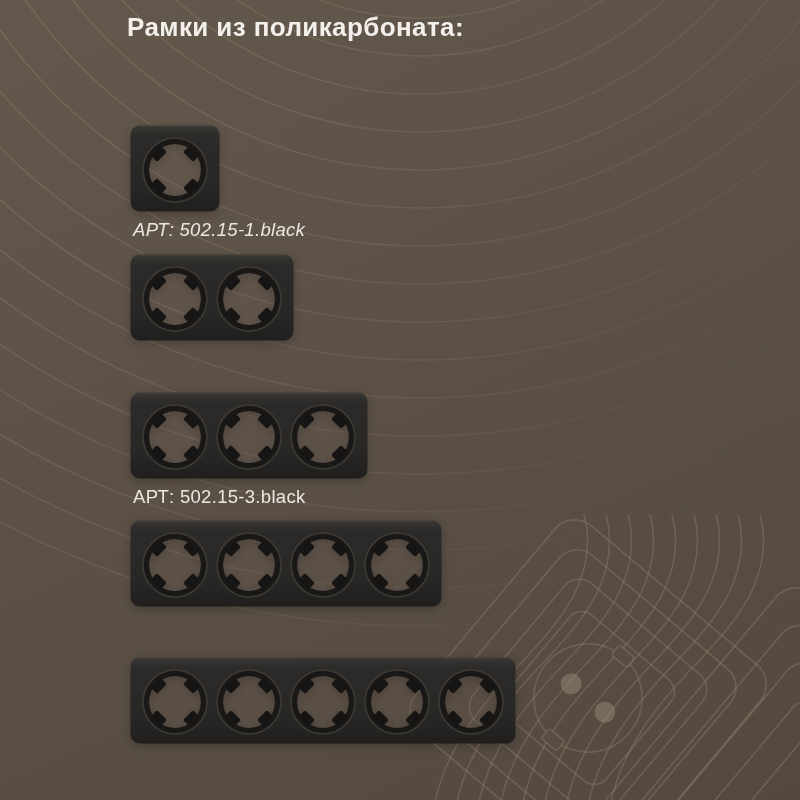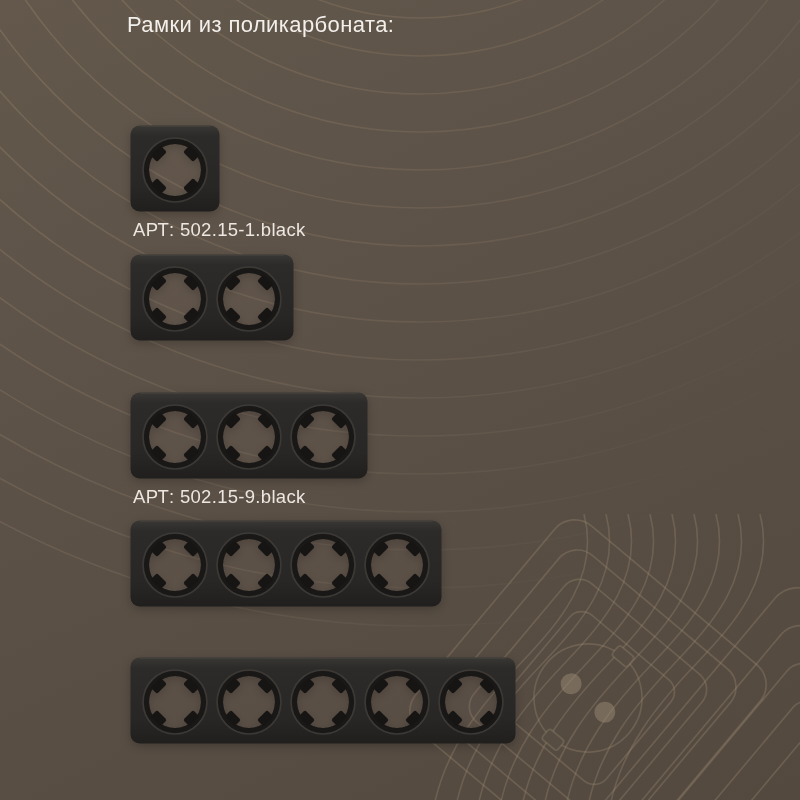--- a/index.html
+++ b/index.html
@@ -8,21 +8,21 @@
     font-family:"Liberation Sans",sans-serif;
     background:#5b5046;
   }
   #stage{
     position:relative;width:800px;height:800px;overflow:hidden;
     background:linear-gradient(155deg,#63584b 0%,#5d5248 38%,#574d43 72%,#53493f 100%);
   }
   #bg-decor{position:absolute;left:0;top:0;z-index:0;pointer-events:none;}
   #page-title{
     position:absolute;left:127px;top:12px;z-index:2;margin:0;
-    font-size:22px;font-weight:400;letter-spacing:.4px;color:#f3f0ec;
+    font-size:26px;font-weight:700;letter-spacing:.4px;color:#f3f0ec;
   }
   #product-list{position:absolute;left:0;top:0;width:800px;height:800px;z-index:1;}
   .frame-svg{position:absolute;filter:drop-shadow(0 3px 5px rgba(0,0,0,.22));}
   .article{
     position:absolute;left:133px;z-index:2;
     font-size:18.5px;line-height:22px;letter-spacing:.3px;color:#ece7e1;
     white-space:nowrap;
   }
 </style>
 </head>
@@ -108,21 +108,21 @@
         <rect x="0.5" y="0.5" width="89" height="86" rx="9" fill="url(#fg0)" mask="url(#fm0)"></rect>
         <path d="M 10 1.2 H 80" stroke="#4e4a45" stroke-opacity="0.6" stroke-width="1" fill="none"></path>
         <circle cx="45" cy="45" r="26" fill="#8b7a68" fill-opacity="0.10"></circle>
         <circle cx="45" cy="45" r="28.5" fill="none" stroke="#191817" stroke-width="5"></circle>
         <circle cx="45" cy="45" r="32" fill="none" stroke="#3e3b37" stroke-width="1.6" opacity="0.9"></circle>
         <rect x="-4.5" y="-7" width="9" height="14" rx="2" fill="#161514" transform="translate(45,45) rotate(45) translate(23,0)"></rect>
         <rect x="-4.5" y="-7" width="9" height="14" rx="2" fill="#161514" transform="translate(45,45) rotate(135) translate(23,0)"></rect>
         <rect x="-4.5" y="-7" width="9" height="14" rx="2" fill="#161514" transform="translate(45,45) rotate(225) translate(23,0)"></rect>
         <rect x="-4.5" y="-7" width="9" height="14" rx="2" fill="#161514" transform="translate(45,45) rotate(315) translate(23,0)"></rect>
       </svg>
-      <div class="article" style="top: 219px;">АРТ: 502.15-1.black</div>
+      <div class="article" style="top: 219px; font-style: italic;">АРТ: 502.15-1.black</div>
       <svg width="164" height="87" class="frame-svg" style="left: 130px; top: 254px;">
         <defs>
           <linearGradient id="fg1" x1="0" y1="0" x2="0" y2="1">
             <stop offset="0" stop-color="#3a3835"></stop>
             <stop offset="0.12" stop-color="#2d2b29"></stop>
             <stop offset="0.7" stop-color="#282725"></stop>
             <stop offset="1" stop-color="#201f1d"></stop>
           </linearGradient>
           <mask id="fm1">
             <rect width="164" height="87" rx="9" fill="#fff"></rect>
@@ -179,21 +179,21 @@
         <rect x="-4.5" y="-7" width="9" height="14" rx="2" fill="#161514" transform="translate(119,45) rotate(225) translate(23,0)"></rect>
         <rect x="-4.5" y="-7" width="9" height="14" rx="2" fill="#161514" transform="translate(119,45) rotate(315) translate(23,0)"></rect>
         <circle cx="193" cy="45" r="26" fill="#8b7a68" fill-opacity="0.10"></circle>
         <circle cx="193" cy="45" r="28.5" fill="none" stroke="#191817" stroke-width="5"></circle>
         <circle cx="193" cy="45" r="32" fill="none" stroke="#3e3b37" stroke-width="1.6" opacity="0.9"></circle>
         <rect x="-4.5" y="-7" width="9" height="14" rx="2" fill="#161514" transform="translate(193,45) rotate(45) translate(23,0)"></rect>
         <rect x="-4.5" y="-7" width="9" height="14" rx="2" fill="#161514" transform="translate(193,45) rotate(135) translate(23,0)"></rect>
         <rect x="-4.5" y="-7" width="9" height="14" rx="2" fill="#161514" transform="translate(193,45) rotate(225) translate(23,0)"></rect>
         <rect x="-4.5" y="-7" width="9" height="14" rx="2" fill="#161514" transform="translate(193,45) rotate(315) translate(23,0)"></rect>
       </svg>
-      <div class="article" style="top: 486px;">АРТ: 502.15-9.black</div>
+      <div class="article" style="top: 486px;">АРТ: 502.15-3.black</div>
       <svg width="312" height="87" class="frame-svg" style="left: 130px; top: 520px;">
         <defs>
           <linearGradient id="fg3" x1="0" y1="0" x2="0" y2="1">
             <stop offset="0" stop-color="#3a3835"></stop>
             <stop offset="0.12" stop-color="#2d2b29"></stop>
             <stop offset="0.7" stop-color="#282725"></stop>
             <stop offset="1" stop-color="#201f1d"></stop>
           </linearGradient>
           <mask id="fm3">
             <rect width="312" height="87" rx="9" fill="#fff"></rect>

